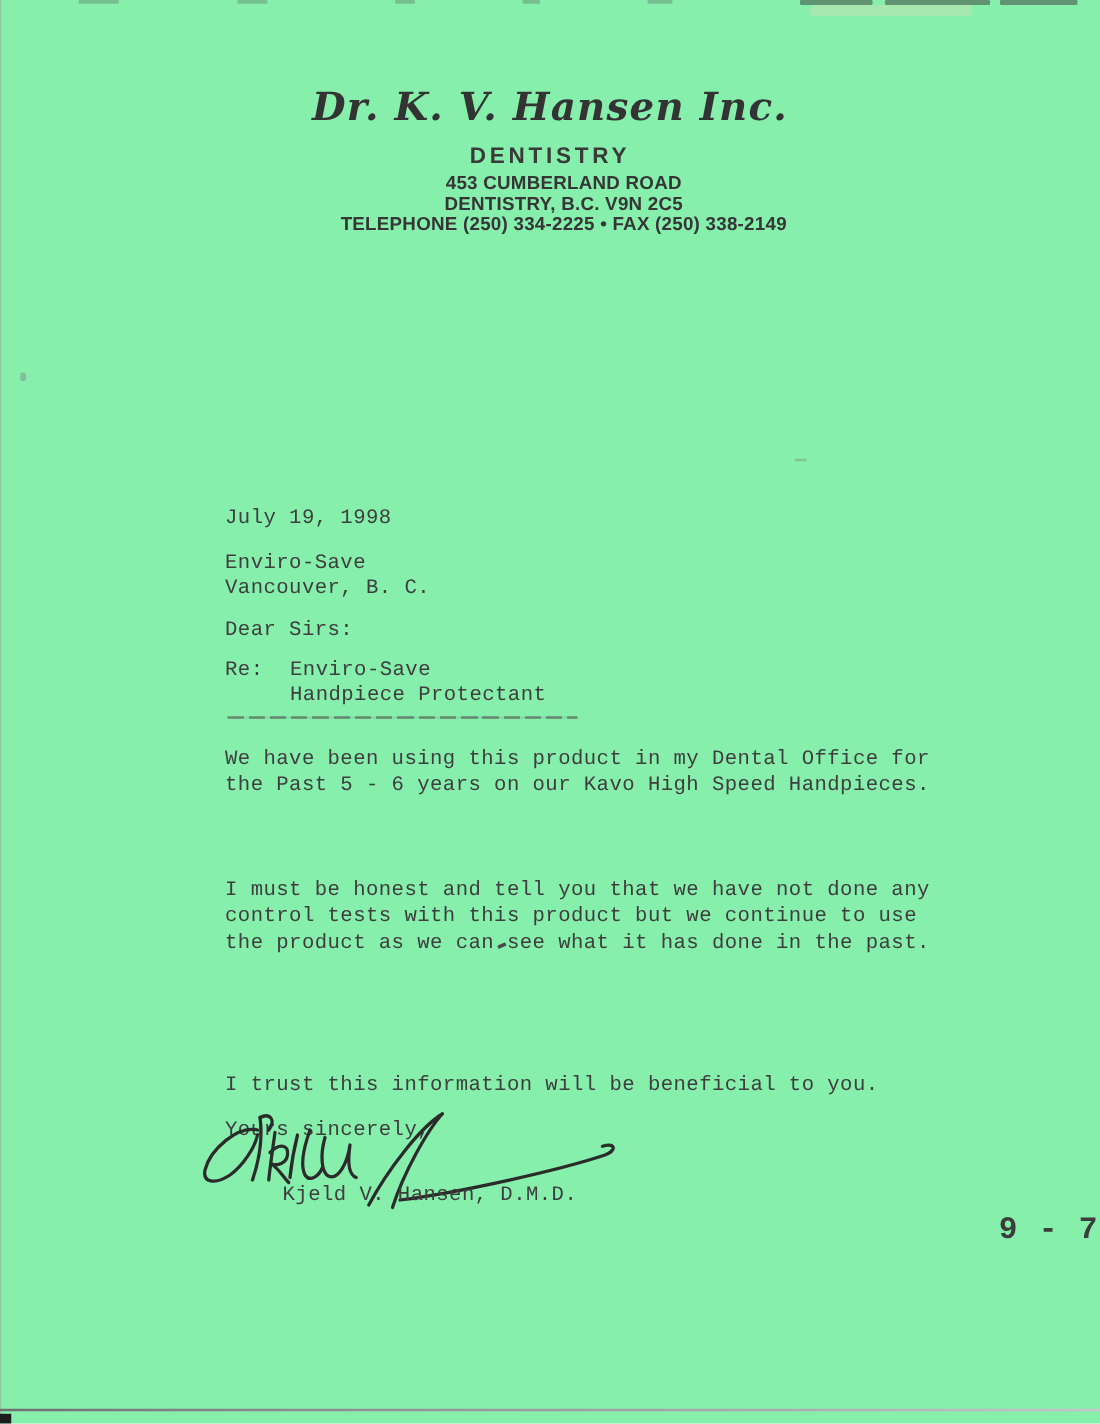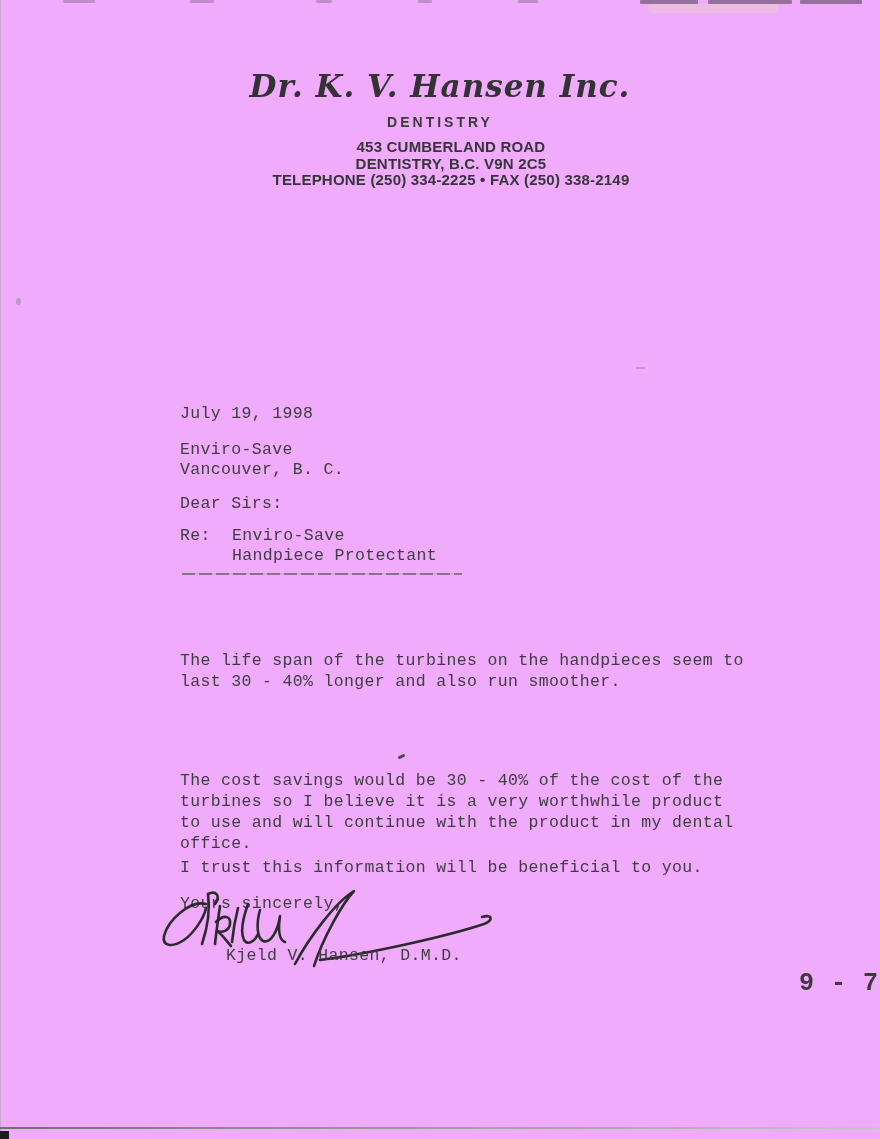--- a/index.html
+++ b/index.html
@@ -1,38 +1,38 @@
 <!DOCTYPE html>
 <html><head>
 <meta charset="utf-8">
 <style>
   html,body{margin:0;padding:0;background:#ffffff;}
   .page{
     position:relative;
     width:880px;height:1139px;
-    background:#f0abfc;
+    background:#86efac;
     overflow:hidden;
     font-family:"Liberation Mono","DejaVu Sans Mono",monospace;
     color:#3e3e3e;
   }
   
   .left-edge-line{position:absolute;left:0;top:0;width:1px;height:1139px;background:rgba(160,160,160,.45);}
   .tdash{position:absolute;top:0;height:3px;background:rgba(80,80,80,.30);border-radius:1px;}
   .tdash.dark{height:4px;background:rgba(55,55,55,.50);}
   .top-smudge{position:absolute;left:648px;top:4px;width:130px;height:9px;background:rgba(228,222,180,.35);border-radius:4px;}
   .bottom-line{position:absolute;left:0;top:1127px;width:880px;height:2px;
     background:linear-gradient(90deg,#6f6f6f 0%,#8a8a8a 25%,#9a9a9a 45%,#ababab 70%,#c6c6c6 100%);}
   .corner-square{position:absolute;left:0;top:1131px;width:9px;height:8px;background:#1c1c1c;}
   .speck-a{position:absolute;left:16px;top:298px;width:5px;height:7px;border-radius:50%;background:rgba(130,130,130,.45);}
   .speck-b{position:absolute;left:636px;top:367px;width:9px;height:2px;background:rgba(120,120,120,.38);}
   .ink-speck{position:absolute;left:398px;top:755px;width:7px;height:3px;background:#4a4a4a;transform:rotate(-24deg);border-radius:1px;}
   
   .lh{position:absolute;left:0;right:0;text-align:center;color:#2e2e2e;}
   .company{top:68px;font-family:"DejaVu Serif","Liberation Serif",serif;font-style:italic;font-weight:700;font-size:31px;letter-spacing:1px;color:#333;}
-  .practice{top:114px;font-family:"Liberation Sans","DejaVu Sans",sans-serif;font-weight:600;font-size:14px;letter-spacing:3px;color:#3a3a3a;}
+  .practice{top:114px;font-family:"Liberation Sans","DejaVu Sans",sans-serif;font-weight:600;font-size:18px;letter-spacing:3px;color:#3a3a3a;}
   .addr{font-family:"Liberation Sans","DejaVu Sans",sans-serif;font-weight:700;font-size:15px;color:#363636;letter-spacing:.2px;margin-left:22px;}
   .addr1{top:138px;}
   .addr2{top:155px;}
   .contact{top:171px;}
   
   .typed{position:absolute;left:180px;font-size:16.5px;letter-spacing:.35px;line-height:20px;white-space:pre-line;}
   .date{top:404px;}
   .recipient{top:440px;}
   .salutation{top:494px;}
   .re-block{position:absolute;left:180px;top:526px;display:flex;}
@@ -79,27 +79,26 @@
 Vancouver, B. C.</div>
   <div class="typed salutation">Dear Sirs:</div>
 
   <div class="re-block">
     <span class="re-label">Re:</span>
     <div class="re-lines">Enviro-Save
 Handpiece Protectant</div>
   </div>
   <div class="divider"></div>
 
-  <p class="typed para p2">The life span of the turbines on the handpieces seem to
-last 30 - 40% longer and also run smoother.</p>
+  <p class="typed para p1">We have been using this product in my Dental Office for
+the Past 5 - 6 years on our Kavo High Speed Handpieces.</p>
+  <p class="typed para p3">I must be honest and tell you that we have not done any
+control tests with this product but we continue to use
+the product as we can see what it has done in the past.</p>
   <div class="ink-speck"></div>
-  <p class="typed para p4">The cost savings would be 30 - 40% of the cost of the
-turbines so I believe it is a very worthwhile product
-to use and will continue with the product in my dental
-office.</p>
   <p class="typed para p5">I trust this information will be beneficial to you.</p>
 
   <div class="typed closing">Yours sincerely,</div>
 
   <svg class="signature" viewBox="0 0 350 86" xmlns="http://www.w3.org/2000/svg">
     <path d="M 48,18 C 32,14 10,34 6,50 C 4,60 14,62 26,54 C 36,47 46,32 48,22"></path>
     <path d="M 50,8 C 52,22 50,40 44,58"></path>
     <path d="M 50,8 C 58,4 63,10 57,18"></path>
     <path d="M 62,20 C 60,34 58,48 57,58"></path>
     <path d="M 58,36 C 66,28 73,30 72,38 C 71,45 64,47 59,45 C 65,49 69,56 73,60"></path>

